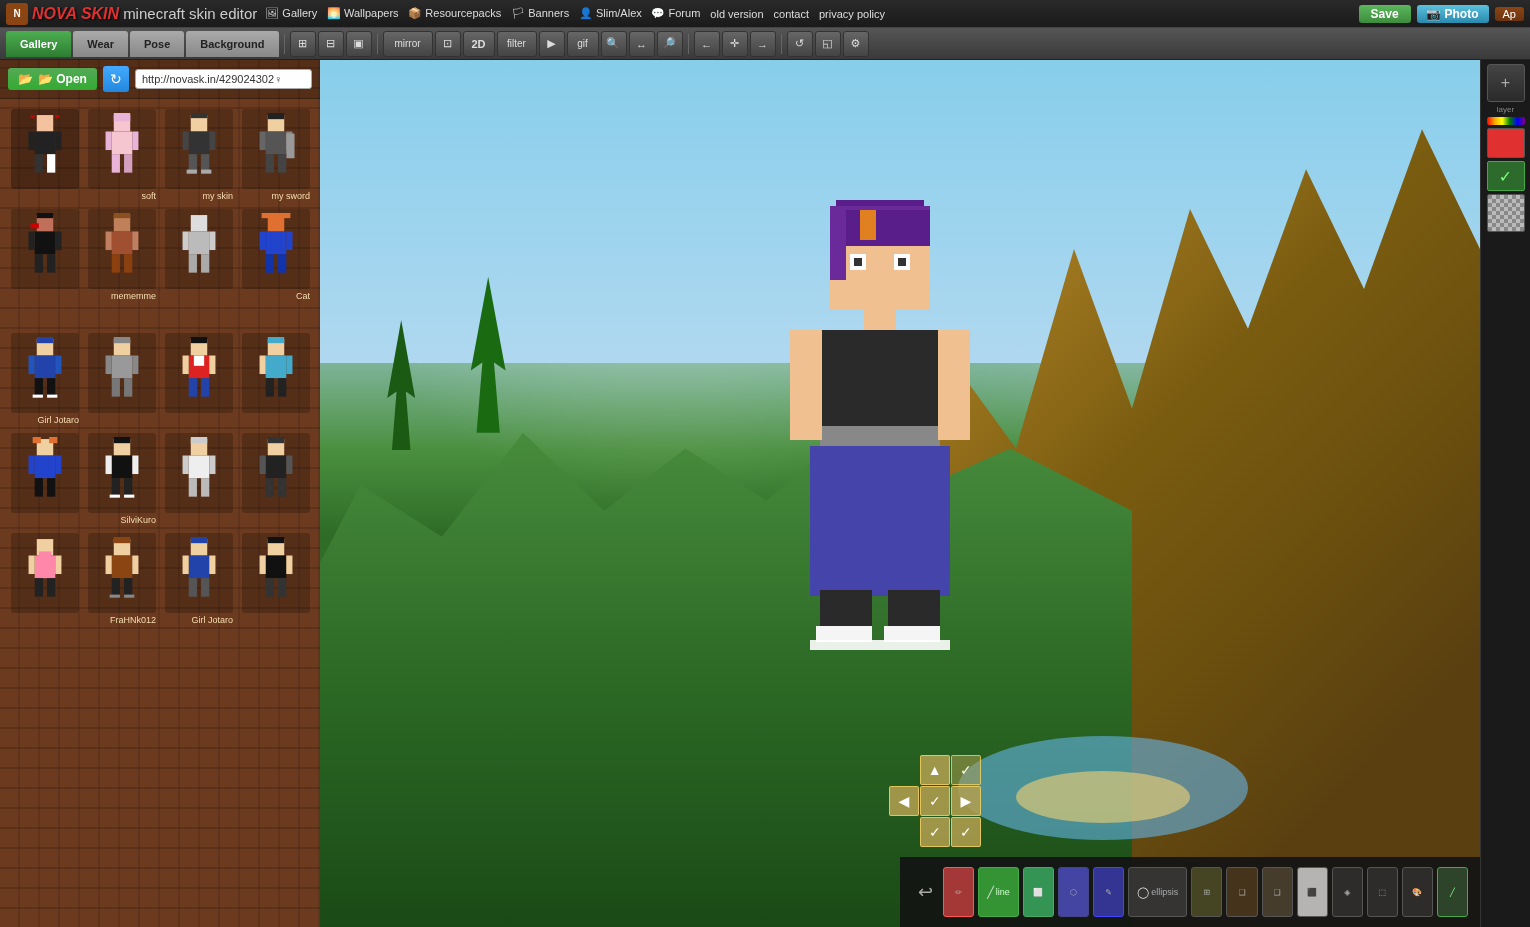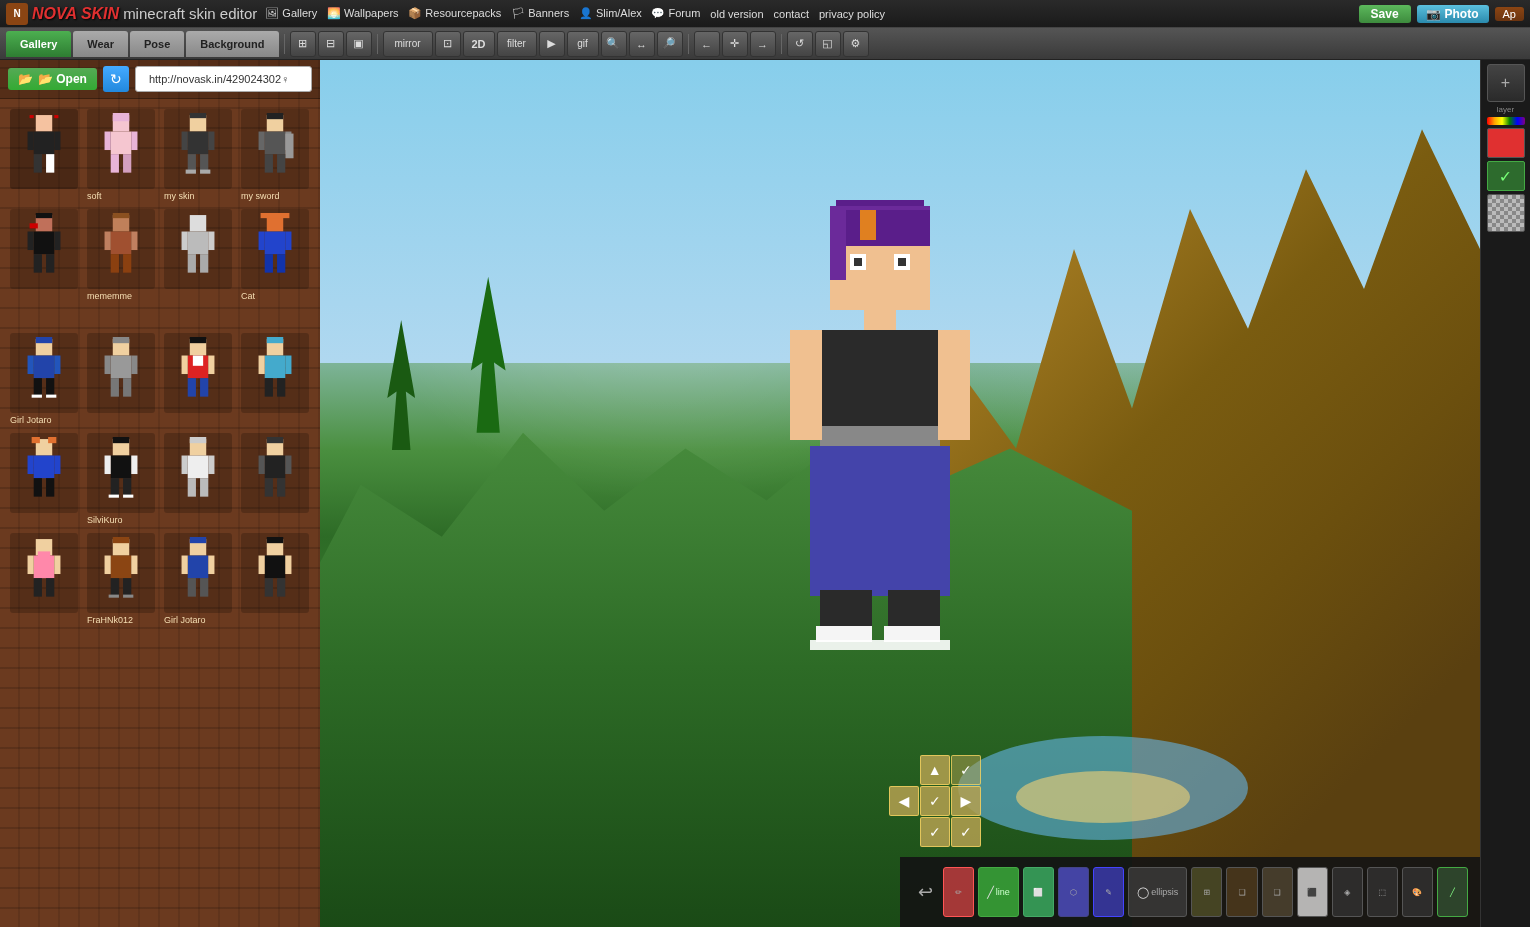--- a/index.html
+++ b/index.html
@@ -114,35 +114,35 @@
       padding: 4px 10px; border-radius: 3px; cursor: pointer; border: none;
       display: flex; align-items: center; gap: 3px;
     }
     .btn-refresh {
       background: linear-gradient(to bottom, #4af, #28d);
       color: white; width: 26px; height: 26px;
       border-radius: 3px; cursor: pointer; border: none;
       display: flex; align-items: center; justify-content: center; font-size: 14px;
     }
     #url-input {
-      flex: 1; height: 26px; padding: 2px 13px;
+      flex: 1; height: 20px; padding: 2px 6px;
       background: #fff; border: 1px solid #aaa; border-radius: 3px;
       font-size: 11px; color: #333;
     }
     #skin-grid {
       flex: 1;
       overflow-y: auto;
       padding: 8px;
       display: grid;
       grid-template-columns: repeat(4, 1fr);
       gap: 4px;
       align-content: start;
     }
     .skin-item {
-      display: flex; flex-direction: column; align-items: flex-start;
+      display: flex; flex-direction: column; align-items: flex-end;
       cursor: pointer; padding: 2px;
       border-radius: 3px;
     }
     .skin-preview {
       width: 68px; height: 80px;
       background: rgba(0,0,0,0.2);
       border-radius: 3px;
       display: flex; align-items: center; justify-content: center;
       position: relative;
       overflow: hidden;

